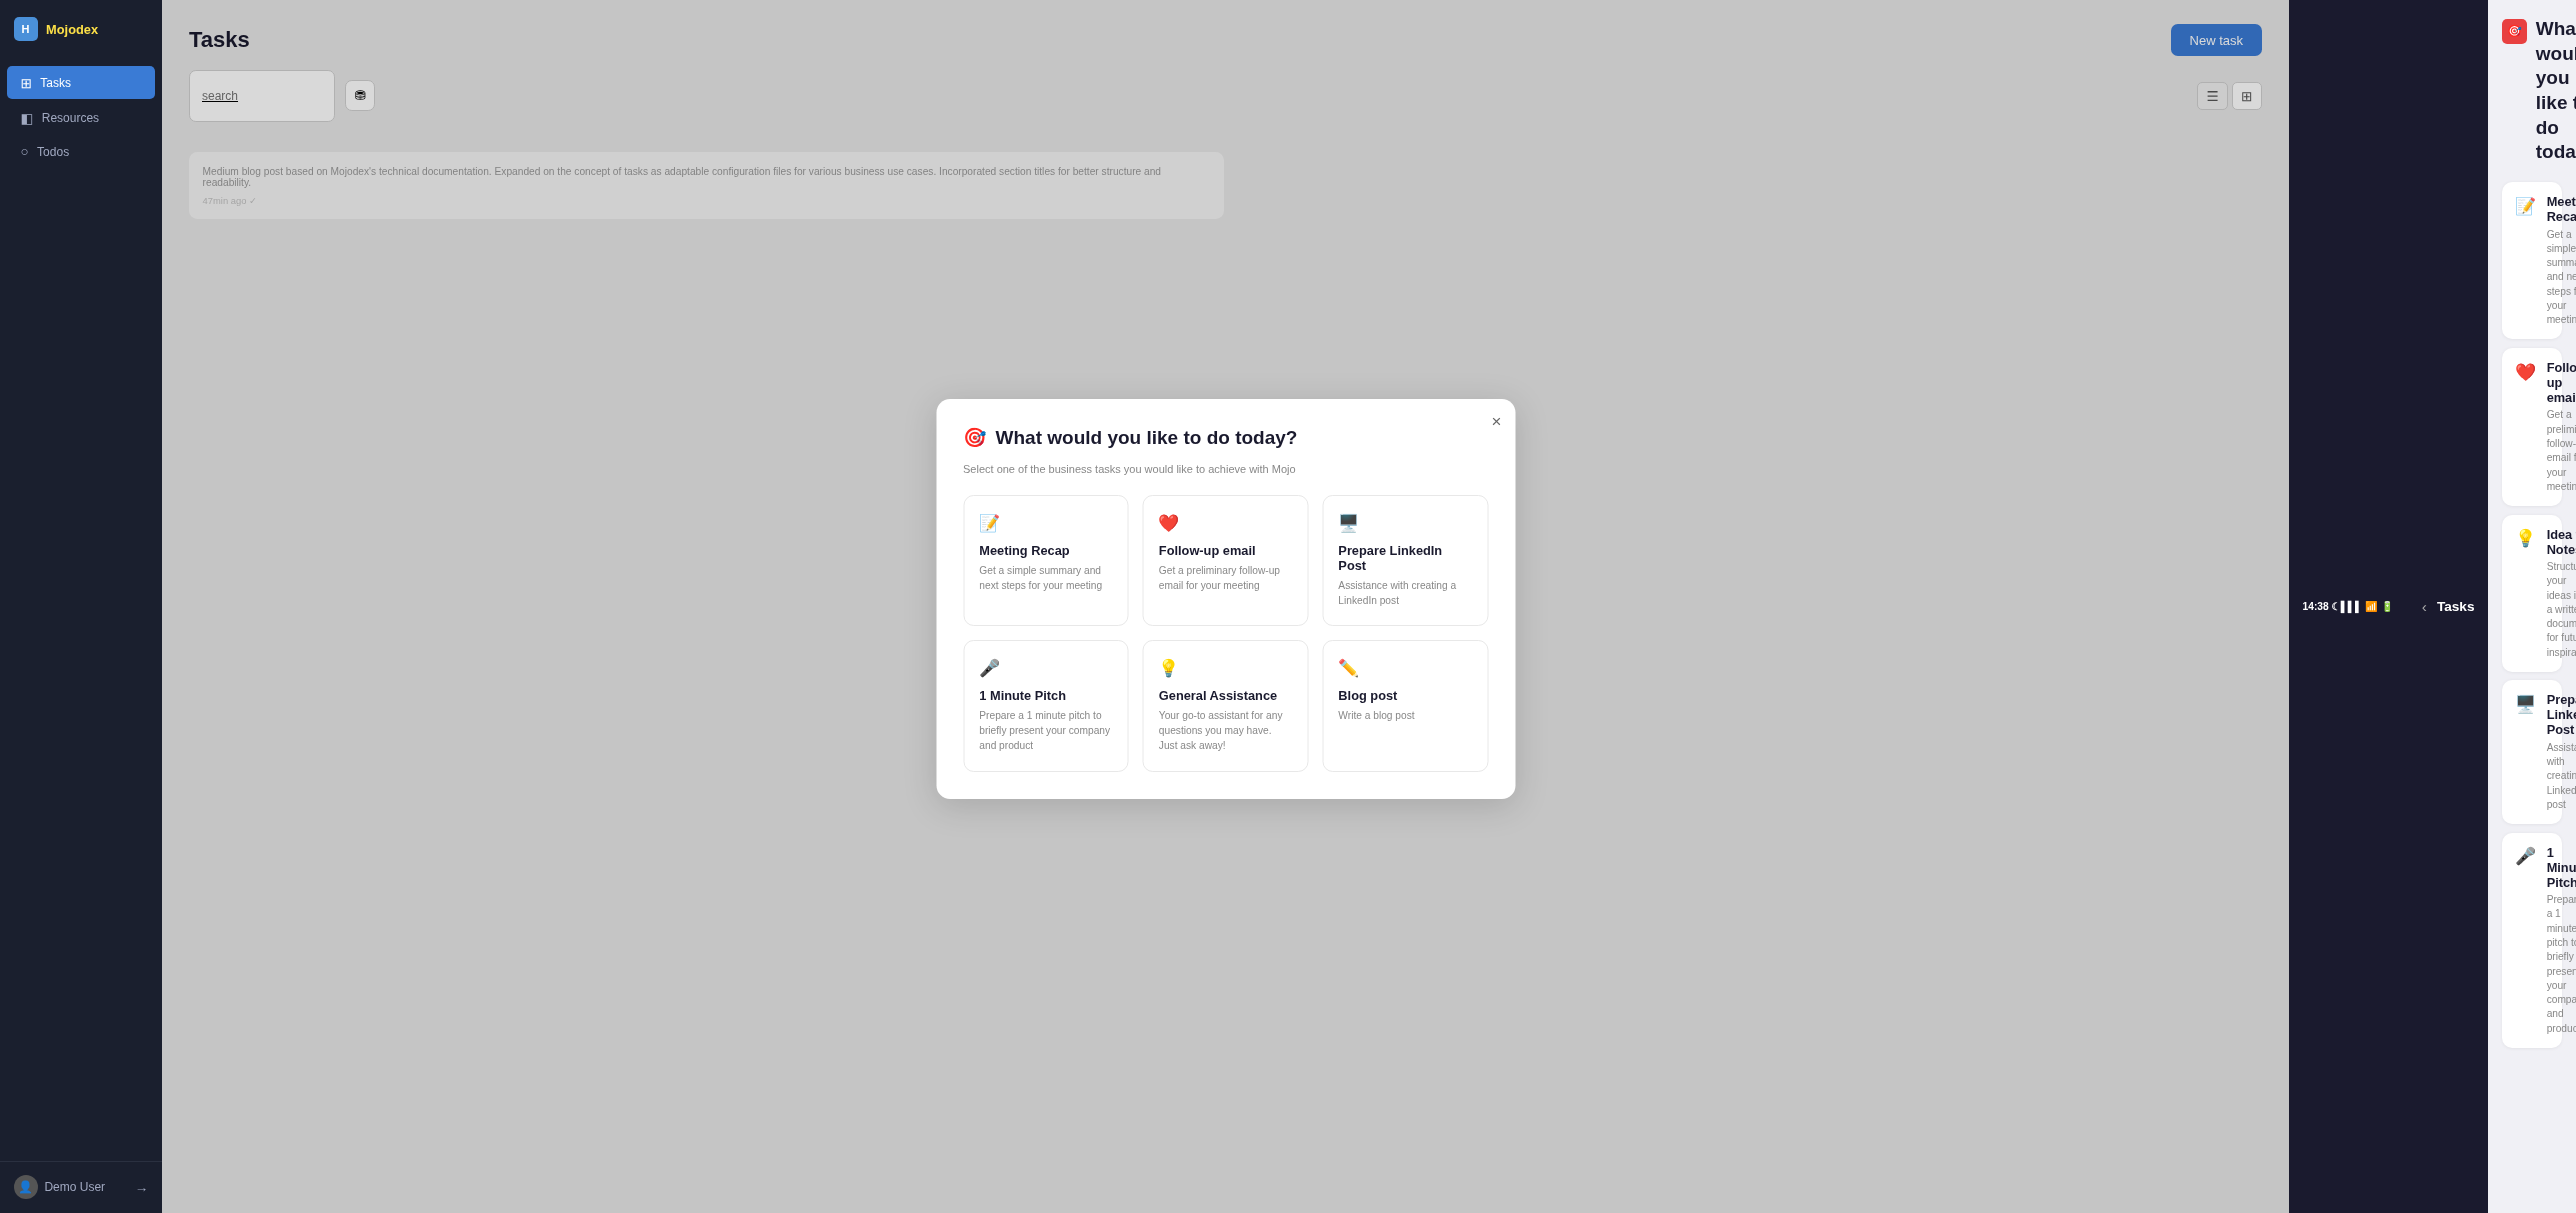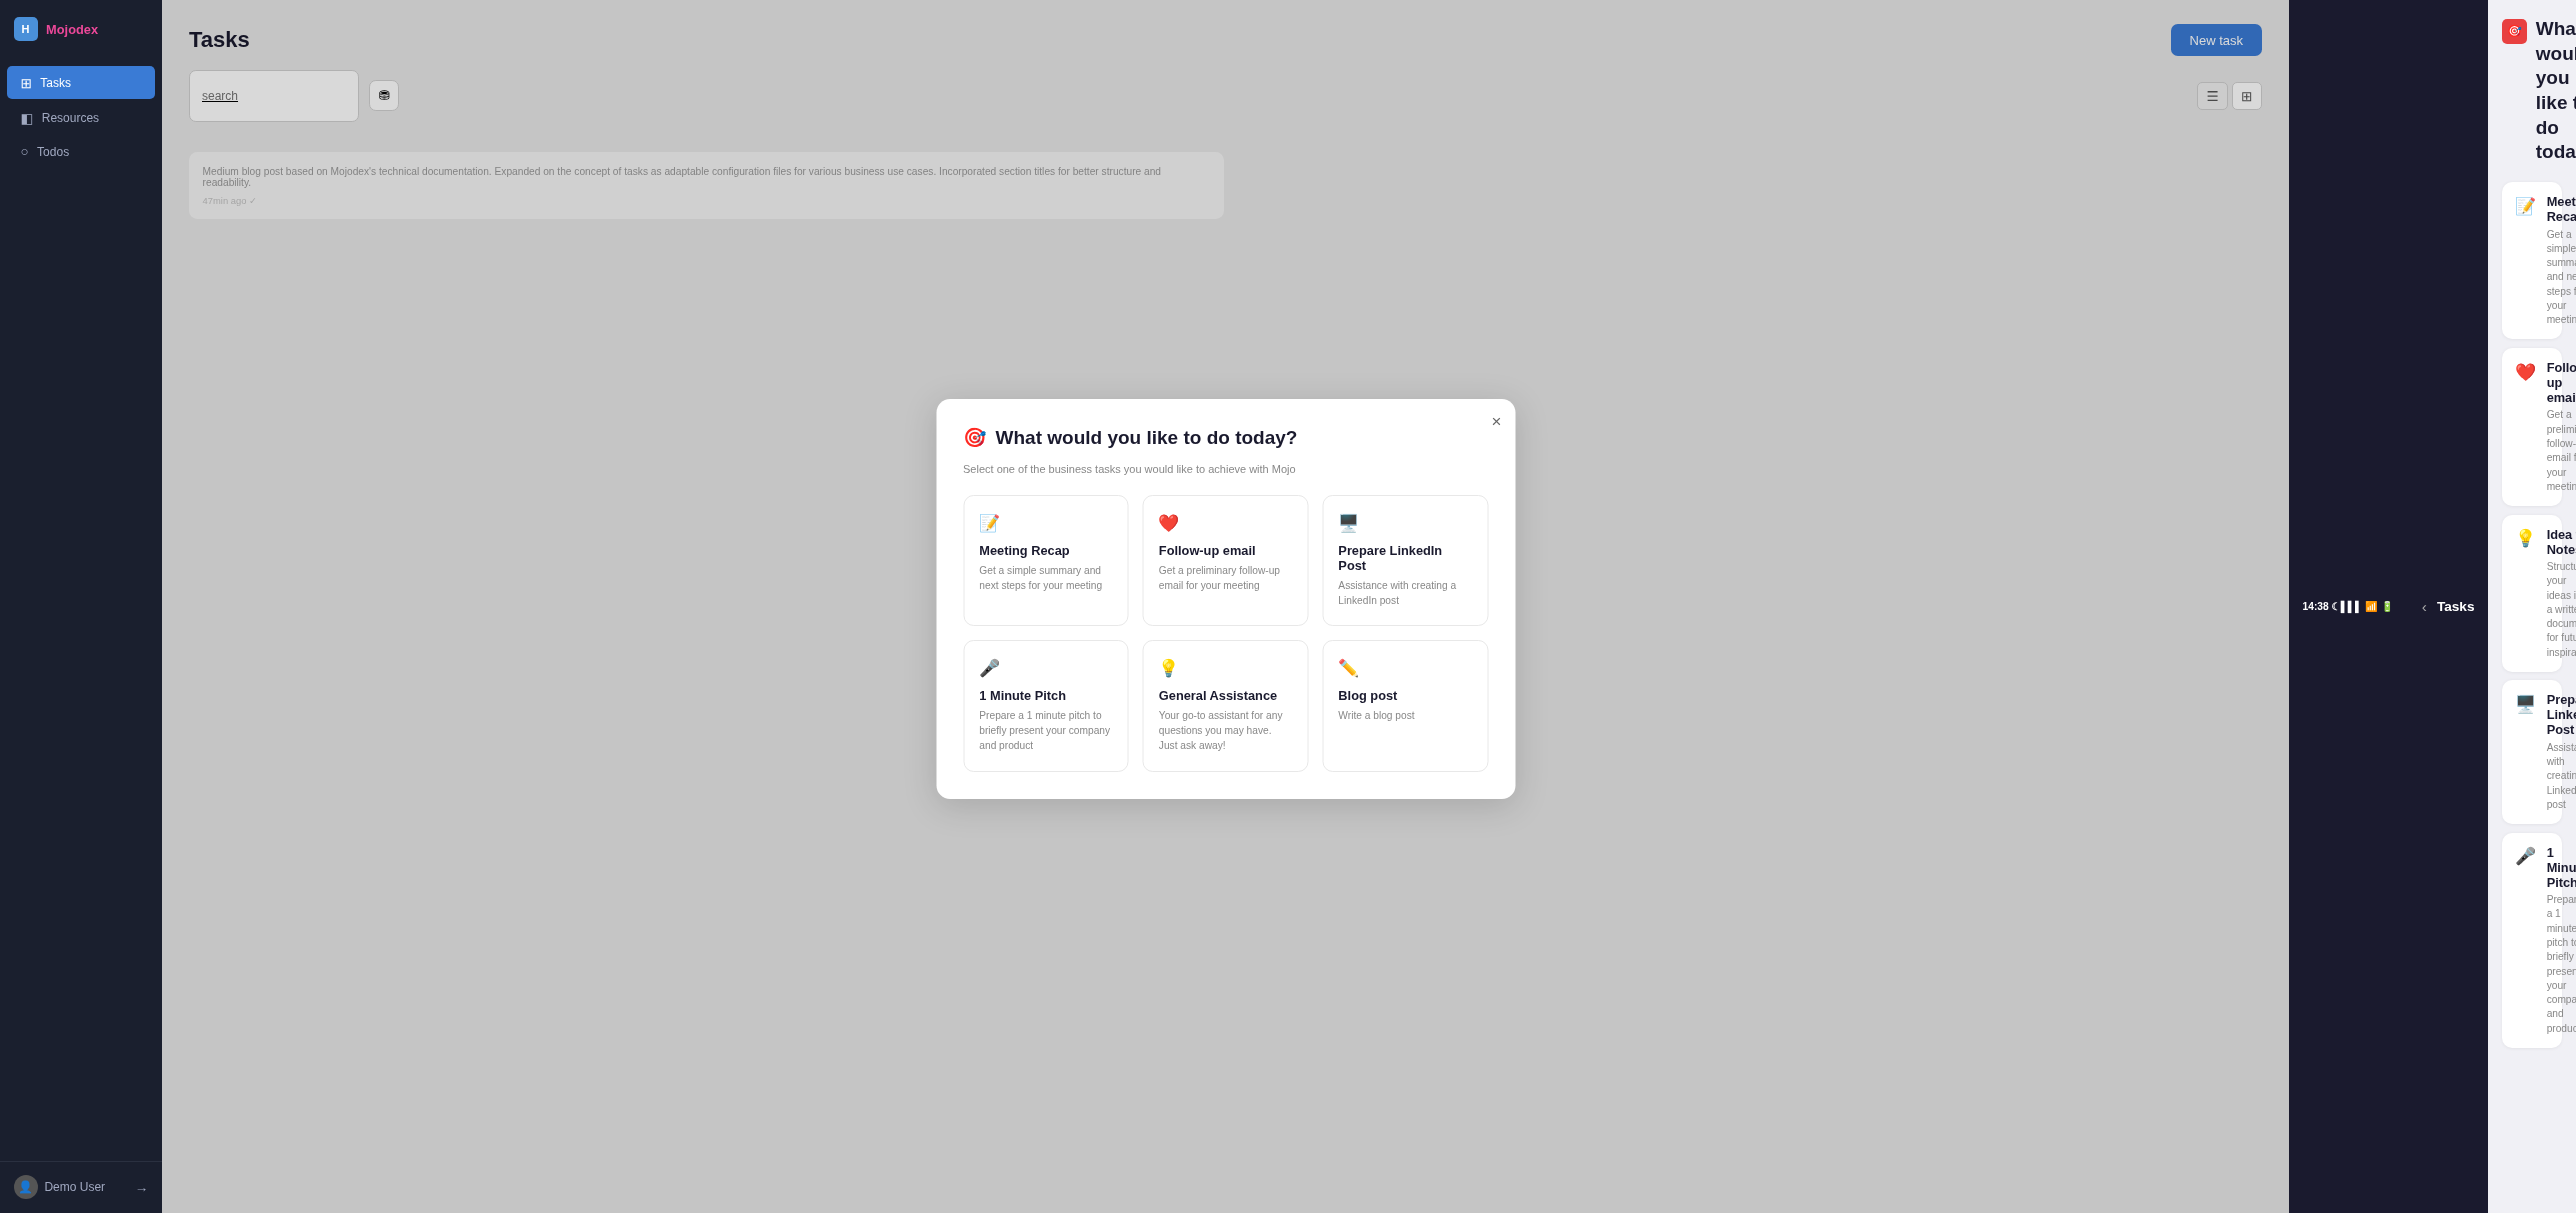--- a/index.html
+++ b/index.html
@@ -20,21 +20,21 @@
       gap: 8.5px;
       padding: 17px 13.6px;
     }
     .logo-icon {
       width: 24px; height: 24px;
       background: #4a90d9;
       border-radius: 5.1px;
       display: flex; align-items: center; justify-content: center;
       color: white; font-weight: bold; font-size: 11px;
     }
-    .logo-text { color: #ec4899; font-weight: 600; font-size: 12.8px; }
+    .logo-text { color: #fde047; font-weight: 600; font-size: 12.8px; }
 
     .sidebar-nav { flex: 1; padding: 6.8px 0; }
     .nav-item {
       display: flex; align-items: center; gap: 8.5px;
       padding: 8.5px 13.6px;
       color: #a0a8c0;
       font-size: 12px;
       cursor: pointer;
       border-radius: 5.1px;
       margin: 1.7px 6.8px;
@@ -87,21 +87,21 @@
     }
     .toolbar {
       padding: 0 27px 13.6px;
       display: flex; align-items: center; gap: 10.2px;
     }
     .search-input {
       border: 0.9px solid #d0d0d0;
       border-radius: 6.8px;
       padding: 18px 12px;
       font-size: 12px;
-      width: 170px;
+      width: 146px;
       background: white;
       outline: none;
       text-decoration: underline;
     }
     .filter-btn {
       background: white;
       border: 0.9px solid #d0d0d0;
       border-radius: 6.8px;
       padding: 6.8px 8.5px;
       cursor: pointer;

